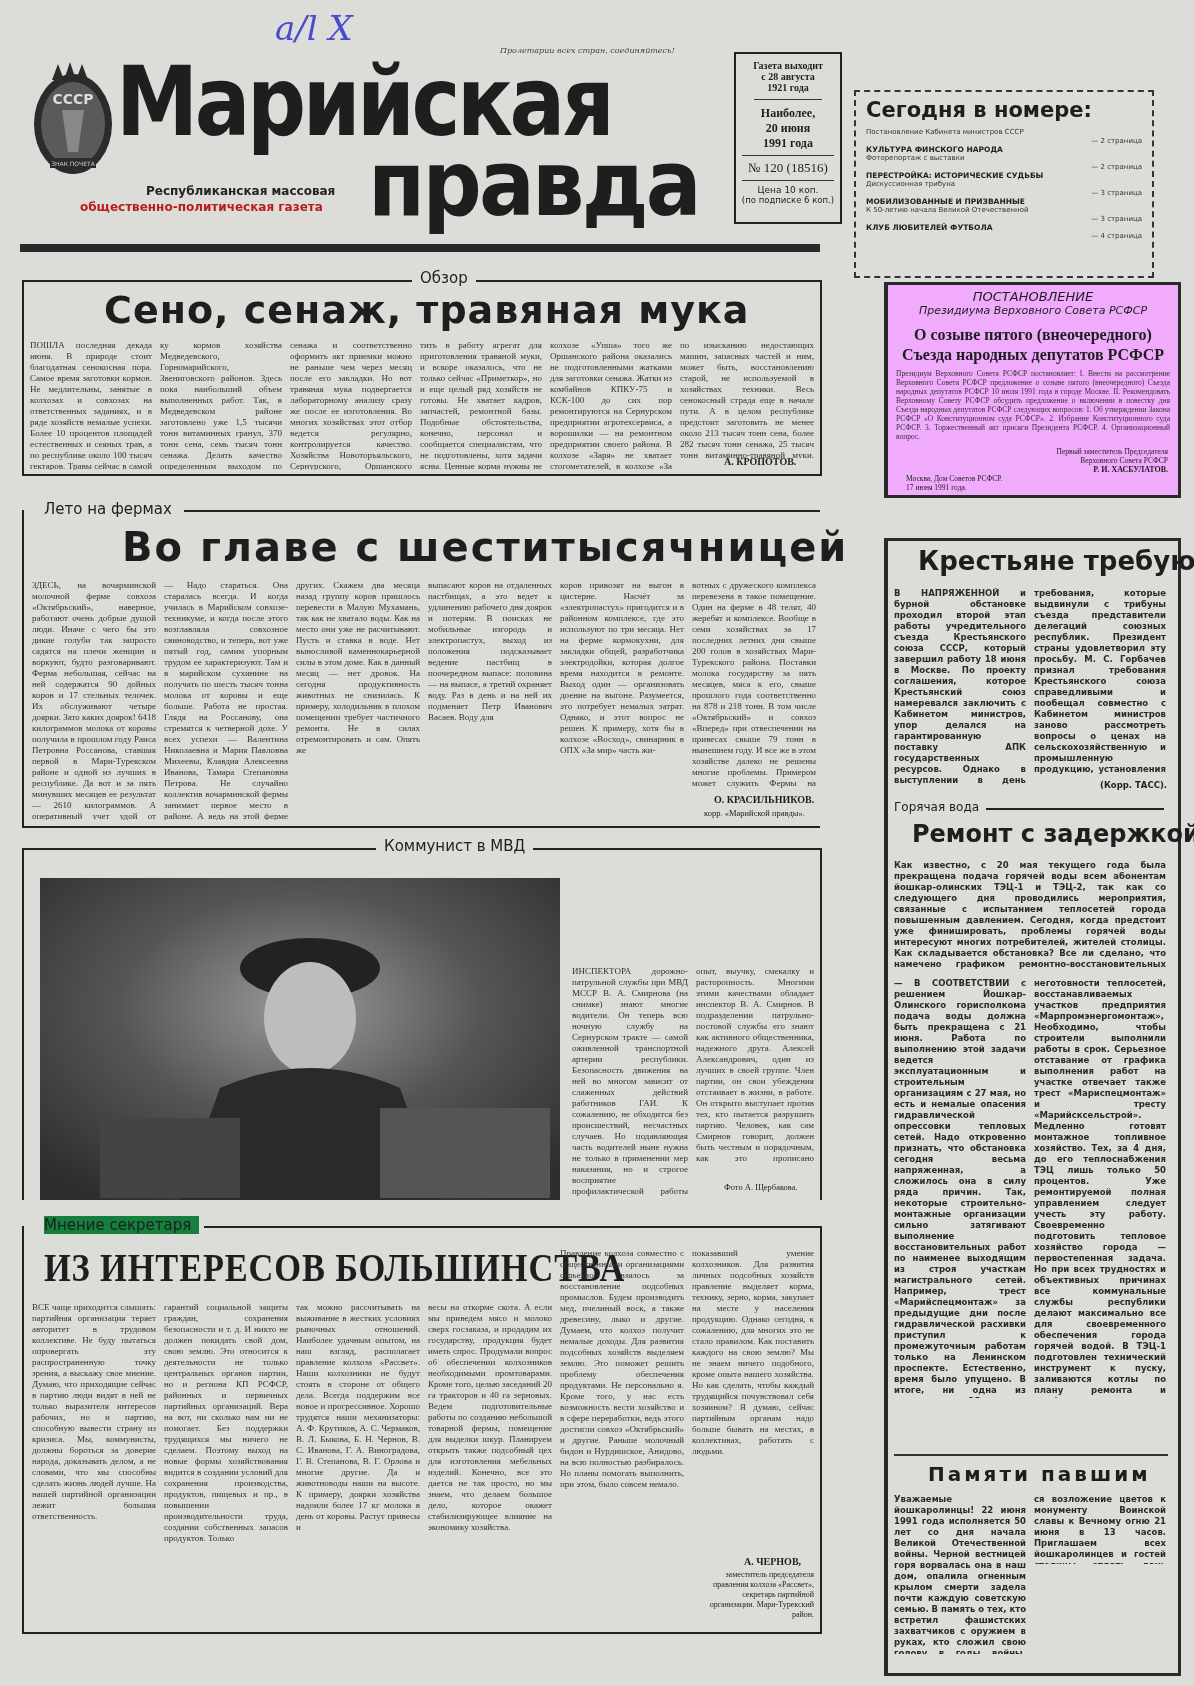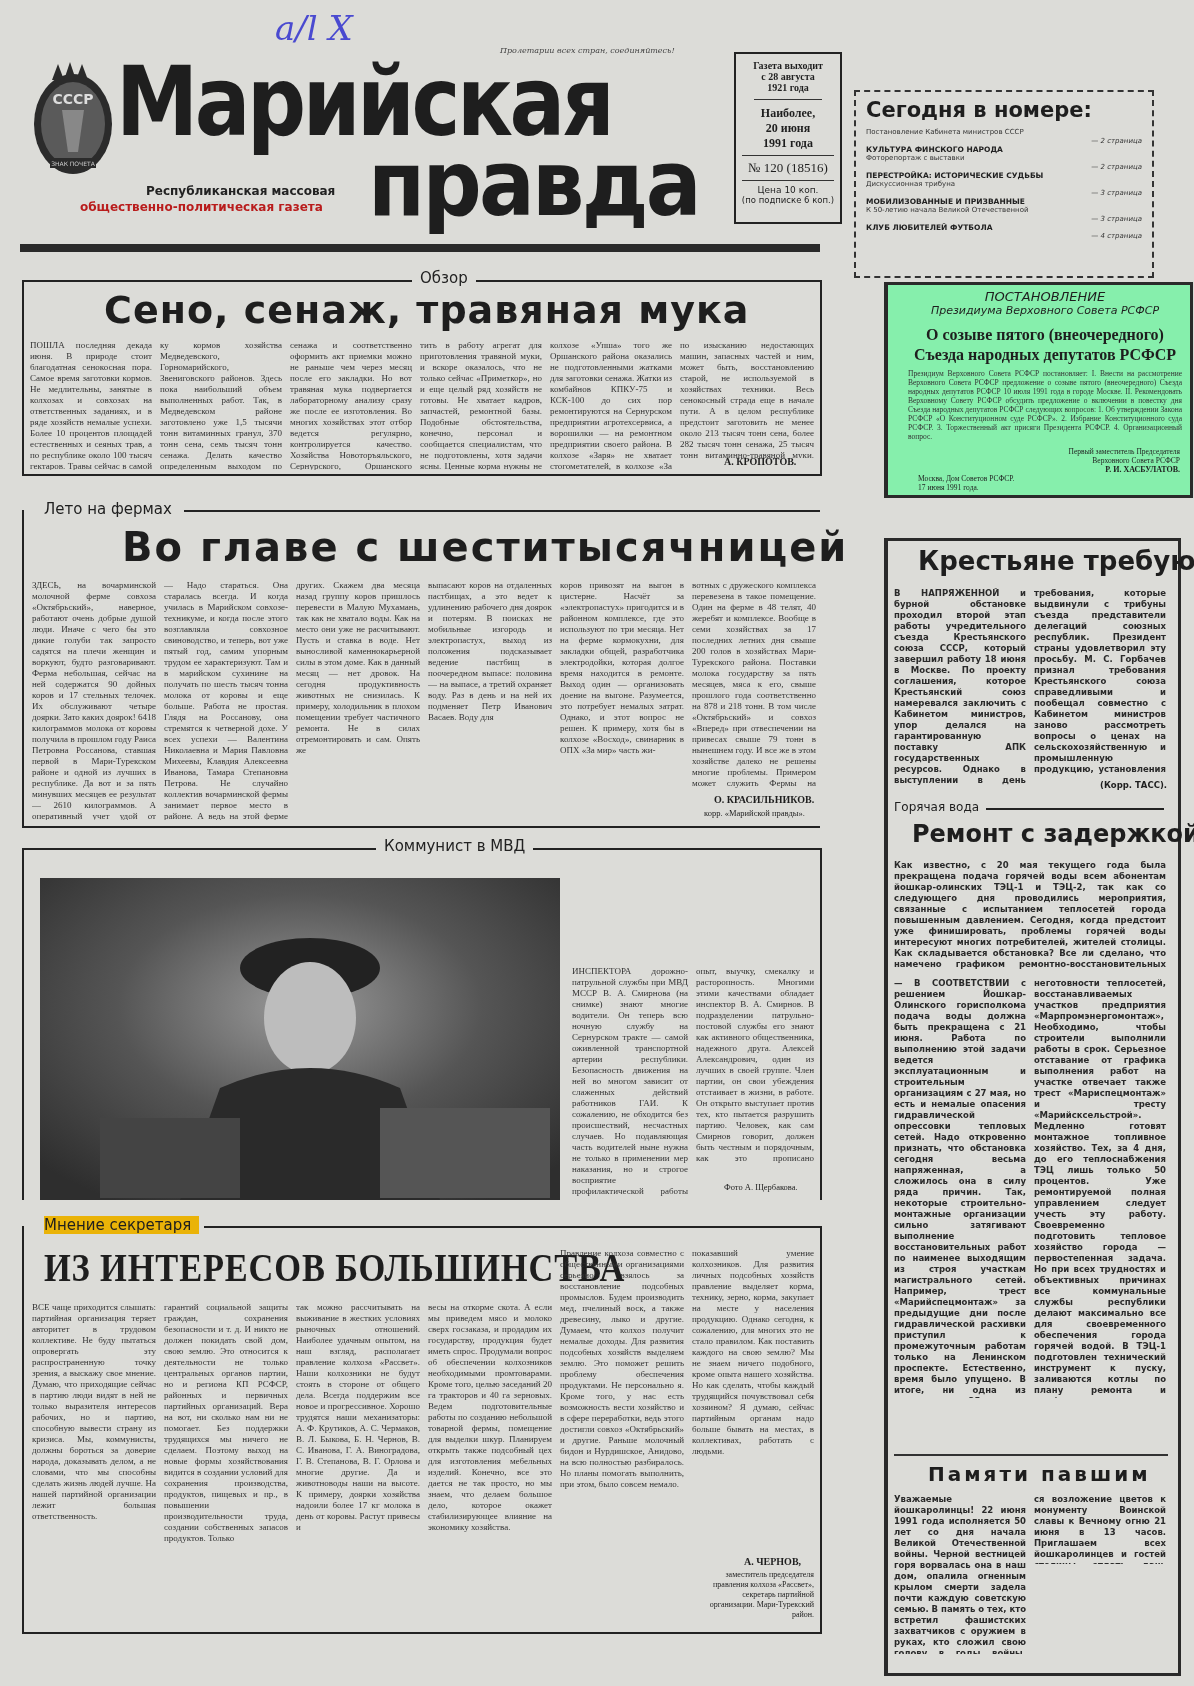--- a/index.html
+++ b/index.html
@@ -11,21 +11,21 @@
   .col.sans{font-family:"DejaVu Sans",sans-serif;font-size:8.5px;font-weight:bold;color:#2a2a2a;}
   .rule{border-top:2px solid #222;}
   .boxed{border:2px solid #222;}
   .section-label{font-family:"DejaVu Sans",sans-serif;font-size:15px;color:#222;background:#dcdcd8;padding:0 8px;}
   .dashed{border:2px dashed #333;}
   .photo{background:
      radial-gradient(ellipse at 50% 40%, #888 0%, #555 25%, #333 50%, #777 70%, #444 100%);
   }
   .toc-line{font-family:"DejaVu Sans",sans-serif;font-size:7.5px;font-weight:bold;line-height:9px;color:#222;}
   .toc-sub{font-family:"DejaVu Sans",sans-serif;font-size:7px;line-height:9px;color:#333;}
-  .toc-page{font-family:"DejaVu Sans",sans-serif;font-size:7px;color:#333;text-align:right;font-style:italic;}
+  .toc-page{font-family:"DejaVu Sans",sans-serif;font-size:7px;color:#333;text-align:right;}
 </style>
 </head>
 <body>
 
 <div class="abs" style="left:275px;top:8px;font-family:'DejaVu Serif',serif;font-style:italic;font-size:34px;color:#4a4ad0;">a/l X</div>
 
 <div class="abs" style="left:0;top:0;width:700px;height:240px;">
   <div class="abs" style="left:500px;top:46px;font-size:8px;font-style:italic;color:#444;white-space:nowrap;">Пролетарии всех стран, соединяйтесь!</div>
 
   <div class="abs" style="left:32px;top:60px;width:82px;height:118px;">
@@ -95,21 +95,21 @@
   <div class="abs" style="left:80px;top:8px;font-family:'DejaVu Sans',sans-serif;font-weight:bold;font-size:38px;color:#1e1e1e;letter-spacing:1px;white-space:nowrap;">Сено, сенаж, травяная мука</div>
   <div class="abs col" style="left:6px;top:60px;width:122px;height:130px;">ПОШЛА последняя декада июня. В природе стоит благодатная сенокосная пора. Самое время заготовки кормов. Не медлительны, занятые в колхозах и совхозах на ответственных заданиях, и в ряде хозяйств немалые успехи. Более 10 процентов площадей естественных и сеяных трав, а по республике около 100 тысяч гектаров. Травы сейчас в самой поре, приготовление витаминно-травяной муки, заготовку сена и сенажа. Более организованно в текущем году начали заготов-</div>
   <div class="abs col" style="left:136px;top:60px;width:122px;height:130px;">ку кормов хозяйства Медведевского, Горномарийского, Звениговского районов. Здесь пока наибольший объем выполненных работ. Так, в Медведевском районе заготовлено уже 1,5 тысячи тонн витаминных гранул, 370 тонн сена, семь тысяч тонн сенажа. Делать качество определенным выходом по статистическим данным пока нельзя, многие хозяйства не спешат с отчетами. Здесь для оприходования кормов существуют свои правила. Например, определить качество</div>
   <div class="abs col" style="left:266px;top:60px;width:122px;height:130px;">сенажа и соответственно оформить акт приемки можно не раньше чем через месяц после его закладки. Но вот травяная мука подвергается лабораторному анализу сразу же после ее изготовления. Во многих хозяйствах этот отбор ведется регулярно, контролируется качество. Хозяйства Новоторъяльского, Сернурского, Оршанского районов и в Советском районе по-прежнему неравномерно используют агрегаты у них идентичные. В Оршанском районе, например, сделал попытку пус-</div>
   <div class="abs col" style="left:396px;top:60px;width:122px;height:130px;">тить в работу агрегат для приготовления травяной муки, и вскоре оказалось, что не только сейчас «Приметкор», но и еще целый ряд хозяйств не готовы. Не хватает кадров, запчастей, ремонтной базы. Подобные обстоятельства, конечно, персонал и сообщается специалистам, что не подготовлены, хотя задачи ясны. Ценные корма нужны не будут. Поступают с кормозаготовительного фронта и первые тревожные сигналы. В</div>
   <div class="abs col" style="left:526px;top:60px;width:122px;height:130px;">колхозе «Упша» того же Оршанского района оказались не подготовленными жатками для заготовки сенажа. Жатки из комбайнов КПКУ-75 и КСК-100 до сих пор ремонтируются на Сернурском предприятии агротехсервиса, а ворошилки — на ремонтном предприятии своего района. В колхозе «Заря» не хватает стогометателей, в колхозе «За мир» — роторных косилок. Видимо, инженерной и снабженческой службам республики необходимо принять сейчас все возможные меры</div>
   <div class="abs col" style="left:656px;top:60px;width:134px;height:118px;">по изысканию недостающих машин, запасных частей и ним, может быть, восстановлению старой, не используемой в хозяйствах техники. Весь сенокосный страда еще в начале пути. А в целом республике предстоит заготовить не менее около 213 тысяч тонн сена, более 282 тысяч тонн сенажа, 25 тысяч тонн витаминно-травяной муки. Нельзя терять из-за непогоды ни часа погожего времени. Погода нерасторопных работников ждать не будет.</div>
   <div class="abs serif" style="left:700px;top:176px;font-size:10px;font-weight:bold;">А. КРОПОТОВ.</div>
 </div>
 
-<div class="abs" style="left:884px;top:282px;width:290px;height:210px;border:3px solid #2a2a2a;border-left-width:4px;background:#86efac;padding-left:12px;">
+<div class="abs" style="left:884px;top:282px;width:290px;height:210px;border:3px solid #2a2a2a;border-left-width:4px;background:#f0abfc;">
   <div class="sans" style="text-align:center;font-style:italic;font-size:13px;margin-top:4px;">ПОСТАНОВЛЕНИЕ</div>
   <div class="sans" style="text-align:center;font-style:italic;font-size:11px;">Президиума Верховного Совета РСФСР</div>
   <div class="serif" style="text-align:center;font-weight:bold;font-size:16px;line-height:20px;margin:8px 6px 4px;">О созыве пятого (внеочередного) Съезда народных депутатов РСФСР</div>
   <div class="col" style="padding:0 8px;height:78px;font-size:7.5px;line-height:9px;">
     <span>Президиум Верховного Совета РСФСР постановляет:</span> <span>I. Внести на рассмотрение Верховного Совета РСФСР предложение о созыве пятого (внеочередного) Съезда народных депутатов РСФСР 10 июля 1991 года в городе Москве.</span> <span>II. Рекомендовать Верховному Совету РСФСР обсудить предложение о включении в повестку дня Съезда народных депутатов РСФСР следующих вопросов:</span> <span>1. Об утверждении Закона РСФСР «О Конституционном суде РСФСР».</span> <span>2. Избрание Конституционного суда РСФСР.</span> <span>3. Торжественный акт присяги Президента РСФСР.</span> <span>4. Организационный вопрос.</span>
   </div>
   <div class="serif" style="text-align:right;font-size:7.5px;padding-right:10px;">Первый заместитель Председателя</div>
   <div class="serif" style="text-align:right;font-size:7.5px;padding-right:10px;">Верховного Совета РСФСР</div>
   <div class="serif" style="text-align:right;font-size:8px;font-weight:bold;padding-right:10px;">Р. И. ХАСБУЛАТОВ.</div>
   <div class="serif" style="font-size:7.5px;padding-left:18px;">Москва, Дом Советов РСФСР.</div>
@@ -175,21 +175,21 @@
       <rect x="60" y="240" width="140" height="80" fill="#444"></rect>
       <rect x="340" y="230" width="170" height="90" fill="#555"></rect>
     </svg>
   </div>
   <div class="abs col" style="left:548px;top:118px;width:116px;height:230px;">ИНСПЕКТОРА дорожно-патрульной службы при МВД МССР В. А. Смирнова (на снимке) знают многие водители. Он теперь всю ночную службу на Сернурском тракте — самой оживленной транспортной артерии республики. Безопасность движения на ней во многом зависит от слаженных действий работников ГАИ. К сожалению, не обходится без происшествий, несчастных случаев. Но подавляющая часть водителей ныне нужна не только в применении мер наказания, но и строгое восприятие профилактической работы среди водителей и пешеходов. Добросовестно выполняет свои обязанности и Вячеслав Александрович. Конечно, в инструкциях и рекомендациях всего не предусмотришь. Ситуации бывают настолько сложными, а порой и драматичными, что надеяться приходится только на профессиональный</div>
   <div class="abs col" style="left:672px;top:118px;width:118px;height:200px;">опыт, выучку, смекалку и расторопность. Многими этими качествами обладает инспектор В. А. Смирнов. В подразделении патрульно-постовой службы его знают как активного общественника, надежного друга. Алексей Александрович, один из лучших в своей группе. Член партии, он свои убеждения отстаивает в жизни, в работе. Он открыто выступает против тех, кто пытается разрушить партию. Человек, как сам Смирнов говорит, должен быть честным и порядочным, как это прописано международным правом. В то же время он — человек, служащий закону, и также складывается жизненная ситуация, которые ты можешь решить только сам.</div>
   <div class="abs serif" style="left:700px;top:334px;font-size:8.5px;">Фото А. Щербакова.</div>
 </div>
 
 <div class="abs" style="left:22px;top:1226px;width:796px;height:406px;border-left:2px solid #222;border-right:2px solid #222;border-bottom:2px solid #222;">
-  <div class="abs sans" style="left:20px;top:-10px;font-size:15px;background:#eab308;padding-right:8px;">Мнение секретаря</div>
+  <div class="abs sans" style="left:20px;top:-10px;font-size:15px;background:#15803d;padding-right:8px;">Мнение секретаря</div>
   <div class="abs rule" style="left:180px;top:0;width:616px;"></div>
   <div class="abs" style="left:20px;top:18px;font-family:'Liberation Serif',serif;font-weight:bold;font-size:40px;letter-spacing:1px;white-space:nowrap;transform:scaleX(0.86);transform-origin:left top;">ИЗ ИНТЕРЕСОВ БОЛЬШИНСТВА</div>
   <div class="abs col" style="left:8px;top:76px;width:124px;height:322px;">ВСЕ чаще приходится слышать: партийная организация теряет авторитет в трудовом коллективе. Не буду пытаться опровергать эту распространенную точку зрения, а выскажу свое мнение. Думаю, что приходящие сейчас в партию люди видят в ней не только выразителя интересов рабочих, но и партию, способную вывести страну из кризиса. Мы, коммунисты, должны бороться за доверие народа, доказывать делом, а не словами, что мы способны сделать жизнь людей лучше. На нашей партийной организации лежит большая ответственность.</div>
   <div class="abs col" style="left:140px;top:76px;width:124px;height:322px;">гарантий социальной защиты граждан, сохранения безопасности и т. д. И никто не должен покидать свой дом, свою землю. Это относится к деятельности не только центральных органов партии, но и региона КП РСФСР, районных и первичных партийных организаций. Вера на вот, ни сколько нам ни не помогает. Без поддержки трудящихся мы ничего не сделаем. Поэтому выход на новые формы хозяйствования видится в создании условий для сохранения производства, продуктов, пищевых и пр., в повышении производительности труда, создании собственных запасов продуктов. Только</div>
   <div class="abs col" style="left:272px;top:76px;width:124px;height:322px;">так можно рассчитывать на выживание в жестких условиях рыночных отношений. Наиболее удачным опытом, на наш взгляд, располагает правление колхоза «Рассвет». Наши колхозники не будут стоять в стороне от общего дела. Всегда поддержим все новое и прогрессивное. Хорошо трудятся наши механизаторы: А. Ф. Крутиков, А. С. Чермаков, В. Л. Быкова, Б. Н. Чернов, В. С. Иванова, Г. А. Виноградова, Г. В. Степанова, В. Г. Орлова и многие другие. Да и животноводы наши на высоте. К примеру, доярки хозяйства надоили более 17 кг молока в день от коровы. Растут привесы и</div>
   <div class="abs col" style="left:404px;top:76px;width:124px;height:322px;">весы на откорме скота. А если мы приведем мясо и молоко сверх госзаказа, и продадим их государству, продукция будет иметь спрос. Продумали вопрос об обеспечении колхозников необходимыми промтоварами. Кроме того, целью заседаний 20 га тракторов и 40 га зерновых. Ведем подготовительные работы по созданию небольшой товарной фермы, помещение для выделки шкур. Планируем открыть также подсобный цех для изготовления мебельных изделий. Конечно, все это дается не так просто, но мы знаем, что делаем большое дело, которое окажет стабилизирующее влияние на экономику хозяйства.</div>
   <div class="abs col" style="left:536px;top:22px;width:124px;height:376px;">Правление колхоза совместно с общественными организациями серьезно взялось за восстановление подсобных промыслов. Будем производить мед, пчелиный воск, а также древесину, лыко и другие. Думаем, что колхоз получит немалые доходы. Для развития подсобных хозяйств выделяем землю. Это поможет решить проблему обеспечения продуктами. Не персонально я. Кроме того, у нас есть возможность вести хозяйство и в сфере переработки, ведь этого достигли совхоз «Октябрьский» и другие. Раньше молочный бидон и Нурдишское, Анидово, на всю полностью разбиралось. Но планы помогать выполнить, при этом, было совсем немало.</div>
   <div class="abs col" style="left:668px;top:22px;width:122px;height:300px;">показавший умение колхозников. Для развития личных подсобных хозяйств правление выделяет корма, технику, зерно, корма, закупает на месте у населения продукцию. Однако сегодня, к сожалению, для многих это не стало правилом. Как поставить каждого на свою землю? Мы не знаем ничего подобного, кроме опыта нашего хозяйства. Но как сделать, чтобы каждый трудящийся почувствовал себя хозяином? Я думаю, сейчас партийным органам надо больше бывать на местах, в коллективах, работать с людьми.</div>
   <div class="abs serif" style="left:720px;top:330px;font-size:10px;font-weight:bold;">А. ЧЕРНОВ,</div>
   <div class="abs serif" style="left:672px;top:344px;width:118px;font-size:8px;line-height:10px;text-align:right;">заместитель председателя правления колхоза «Рассвет», секретарь партийной организации. Мари-Турекский район.</div>

